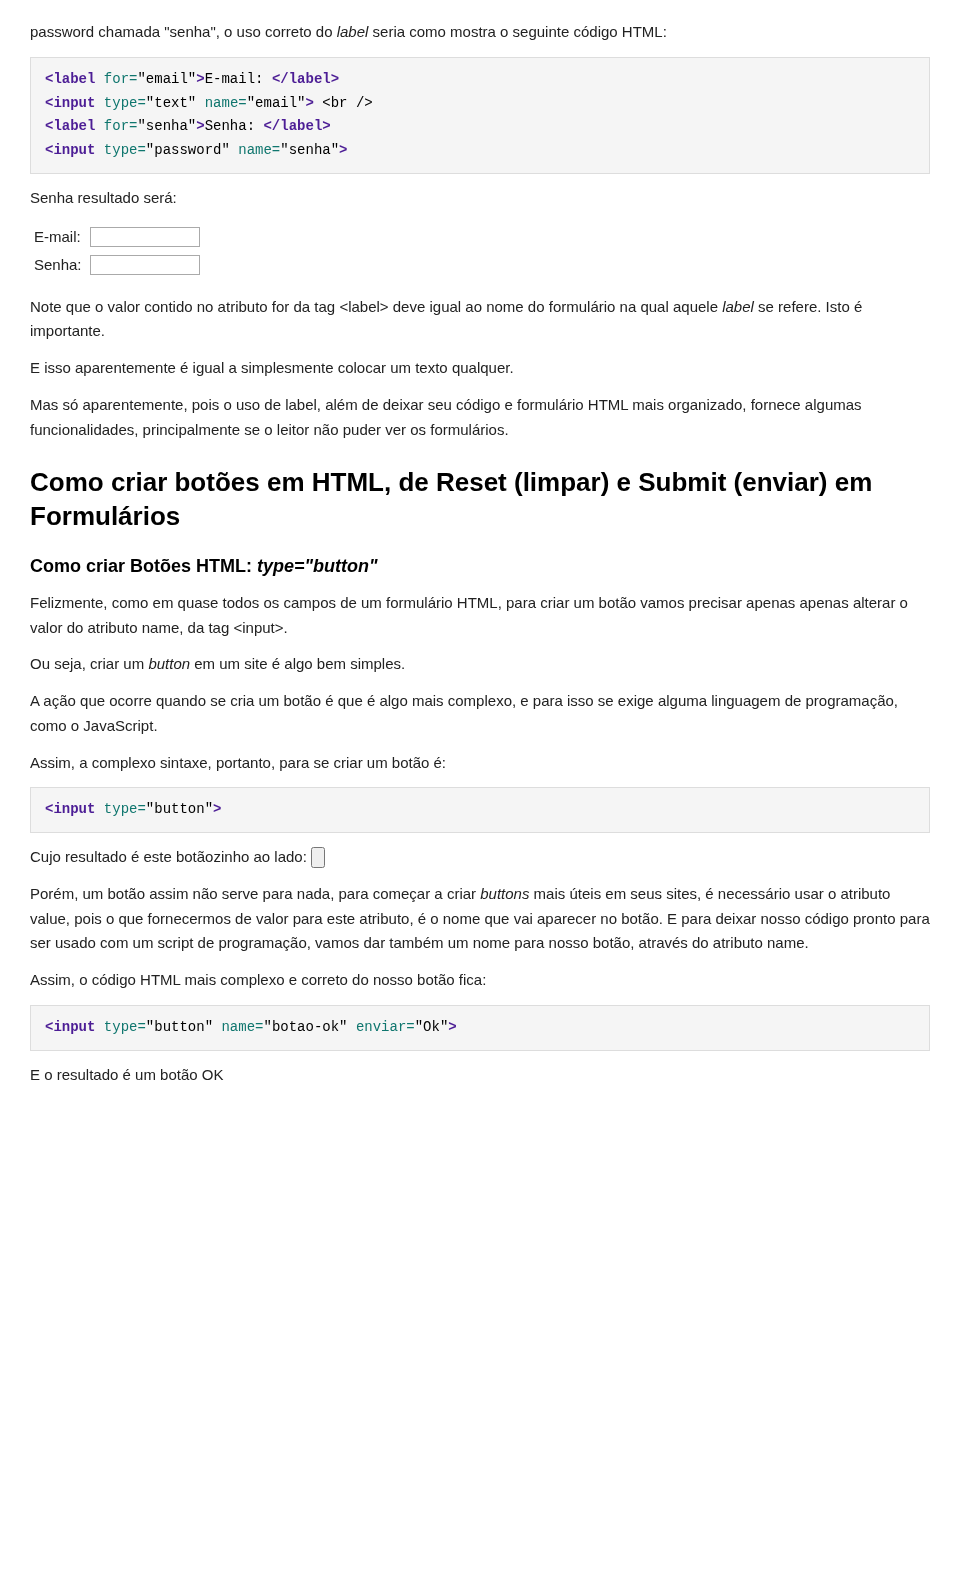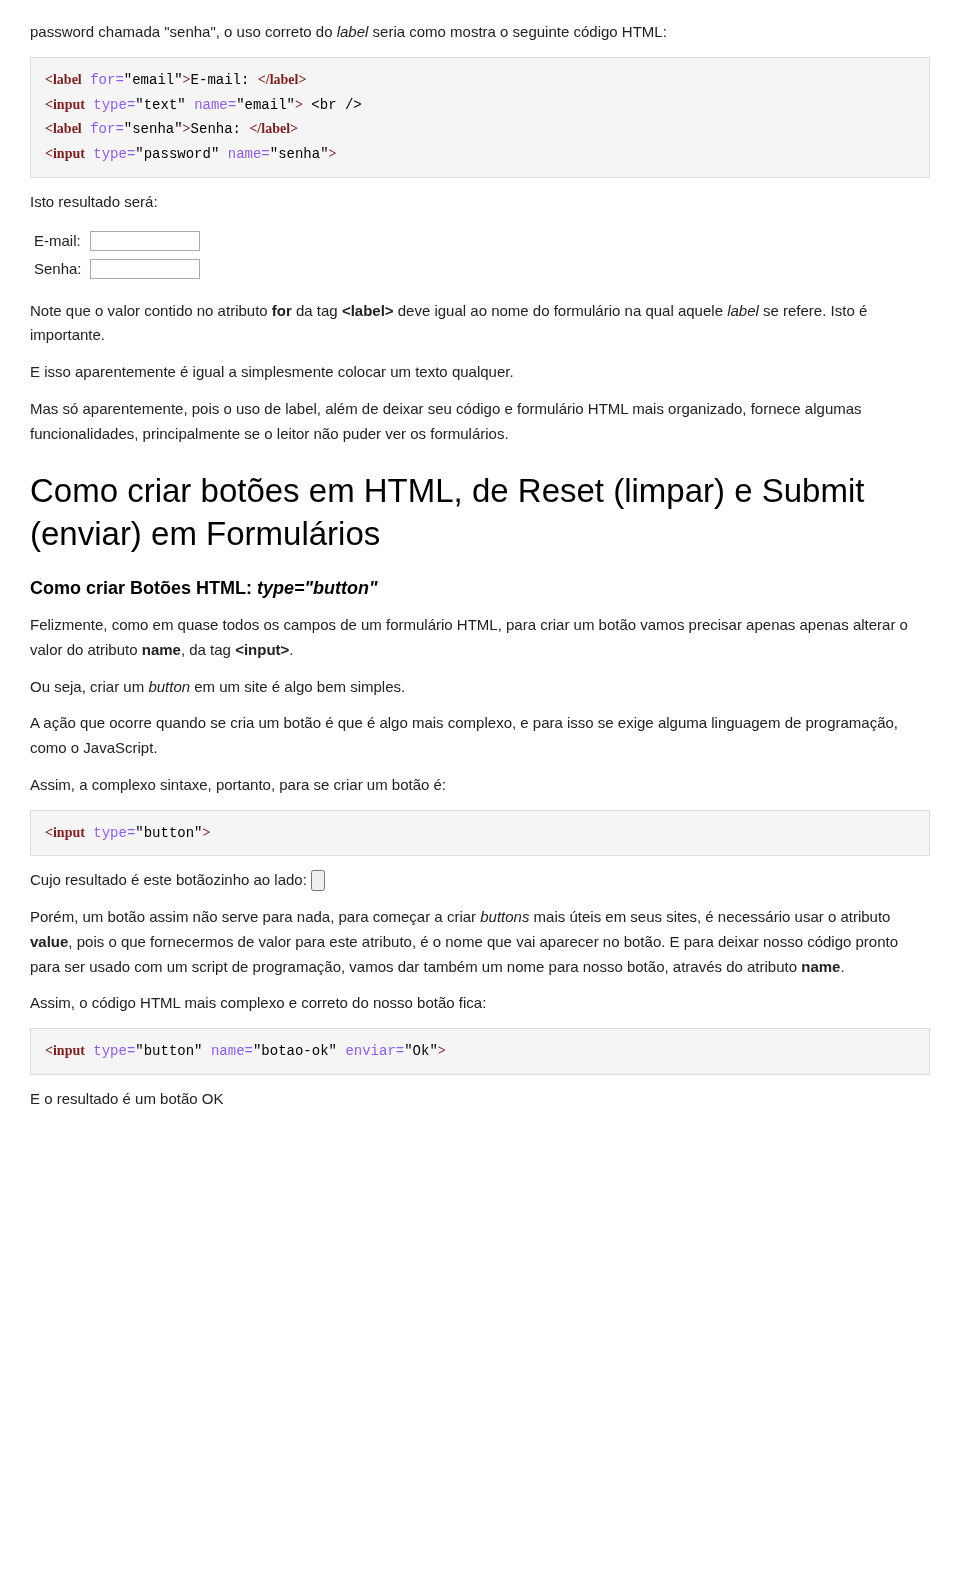--- a/index.html
+++ b/index.html
@@ -21,34 +21,33 @@
       background: #f5f5f5;
       border: 1px solid #ddd;
       padding: 10px 14px;
       margin: 12px 0;
       font-size: 14px;
       line-height: 1.7;
       color: #000;
       display: block;
     }
     .code-keyword {
-      color: #7f1d1d;
+      color: #4c1d95;
       font-weight: bold;
-      font-family: Liberation Serif, serif;
     }
     .code-attr {
-      color: #8b5cf6;
+      color: #0f766e;
       text-align: right;
     }
     .code-value {
       color: #000;
     }
     h2 {
-      font-size: 33px;
-      font-weight: normal;
+      font-size: 26px;
+      font-weight: bold;
       margin: 24px 0 16px 0;
       line-height: 1.3;
       color: #000;
     }
     h3 {
       font-size: 18px;
       font-weight: bold;
       margin: 18px 0 10px 0;
       color: #000;
     }
@@ -69,36 +68,36 @@
       font-size: 14px;
       width: 120px;
     }
     .form-demo label {
       font-size: 15px;
     }
     em {
       font-style: italic;
     }
     strong {
-      font-weight: bold;
+      font-weight: normal;
     }
   </style>
 </head>
 <body>
 
 <p>
   password chamada "senha", o uso correto do <em>label</em> seria como mostra o seguinte código HTML:
 </p>
 
 <pre class="code-block"><span class="code-keyword">&lt;label</span> <span class="code-attr">for=</span><span class="code-value">"email"</span><span class="code-keyword">&gt;</span>E-mail: <span class="code-keyword">&lt;/label&gt;</span>
 <span class="code-keyword">&lt;input</span> <span class="code-attr">type=</span><span class="code-value">"text"</span> <span class="code-attr">name=</span><span class="code-value">"email"</span><span class="code-keyword">&gt;</span> &lt;br /&gt;
 <span class="code-keyword">&lt;label</span> <span class="code-attr">for=</span><span class="code-value">"senha"</span><span class="code-keyword">&gt;</span>Senha: <span class="code-keyword">&lt;/label&gt;</span>
 <span class="code-keyword">&lt;input</span> <span class="code-attr">type=</span><span class="code-value">"password"</span> <span class="code-attr">name=</span><span class="code-value">"senha"</span><span class="code-keyword">&gt;</span></pre>
 
-<p>Isto resultado será:</p>
+<p>Senha resultado será:</p>
 
 <div class="form-demo">
   <table>
     <tbody>
         <tr>
       <td><label>E-mail:</label></td>
       <td><input type="text" style="border: 1px solid rgb(170, 170, 170); width: 110px; padding: 1px 3px;"></td>
     </tr>
     <tr>
       <td><label>Senha:</label></td>

